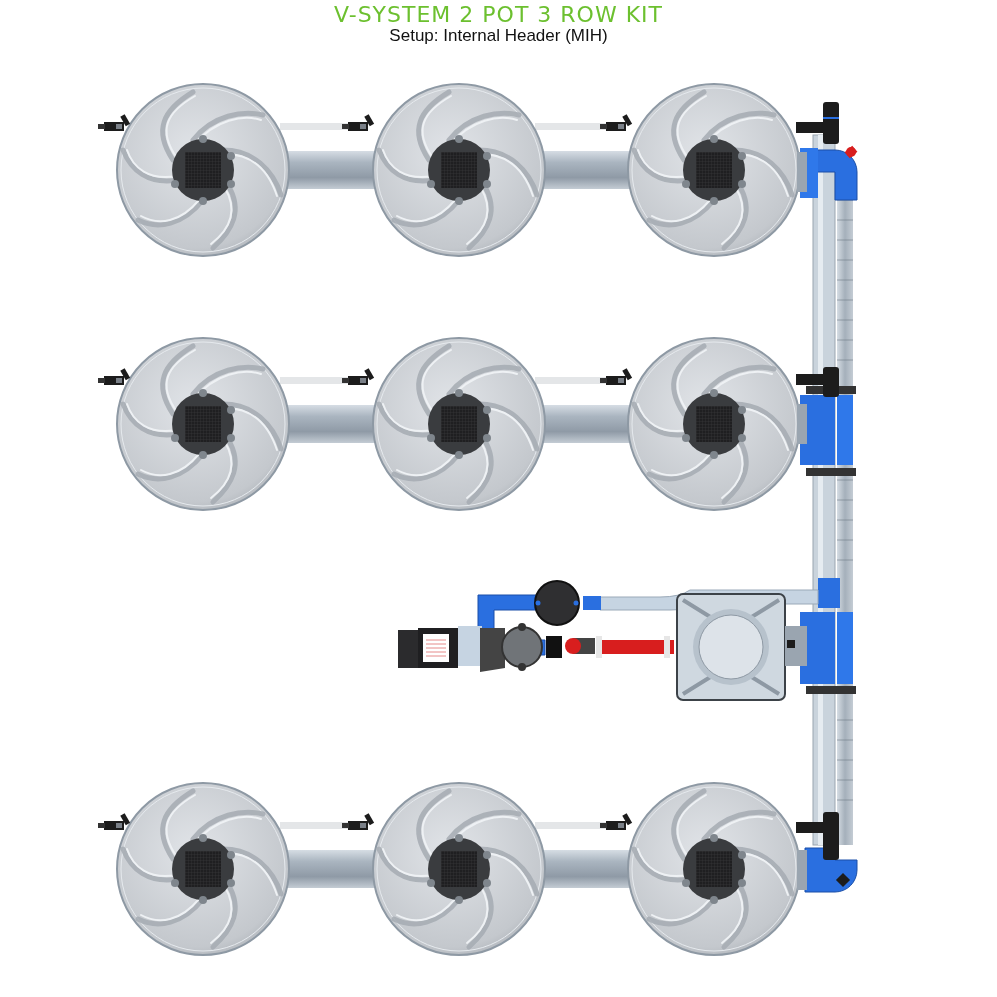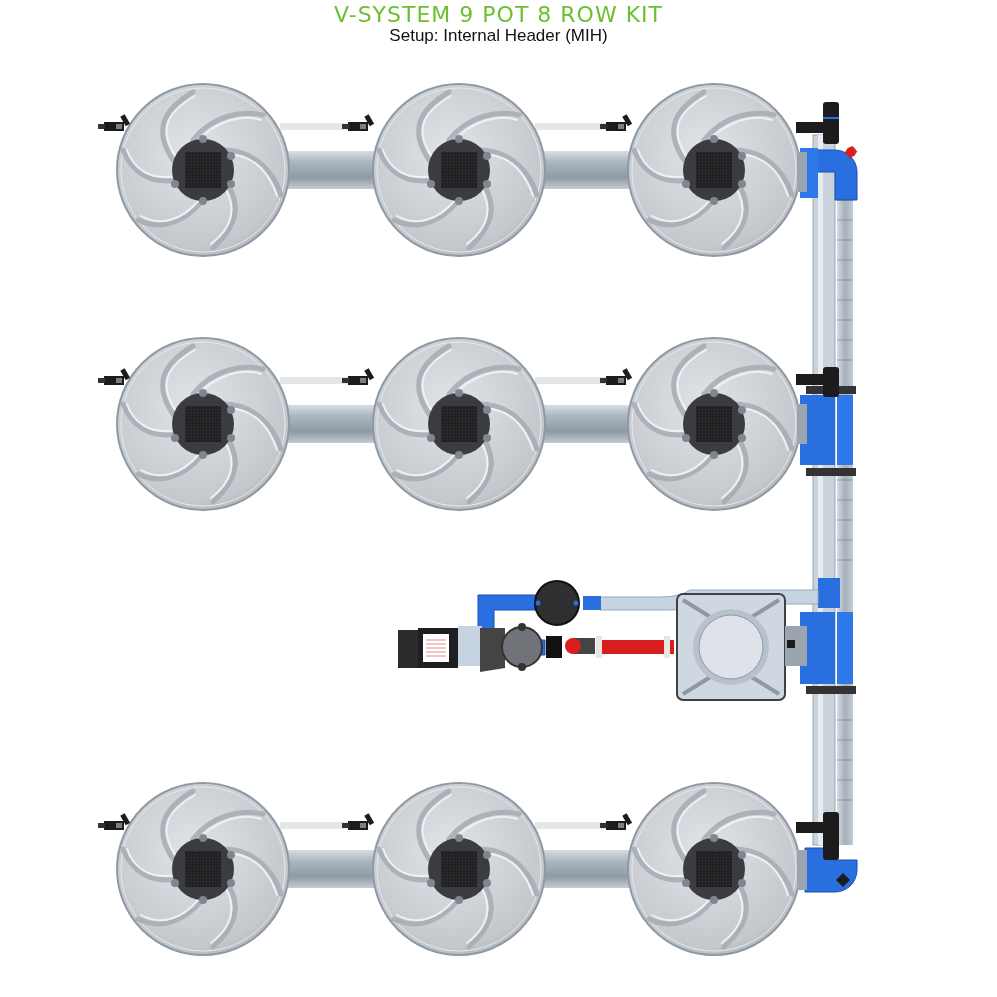--- a/index.html
+++ b/index.html
@@ -4,21 +4,21 @@
 <style>
   html, body { margin:0; padding:0; background:#ffffff; }
   body { width:997px; height:997px; position:relative; overflow:hidden; font-family:"Liberation Sans", sans-serif; }
   .title { position:absolute; top:2px; left:0; width:997px; text-align:center; font-family:"DejaVu Sans", sans-serif; font-size:22px; letter-spacing:1px; color:#6cc02f; font-weight:normal; }
   .subtitle { position:absolute; top:26px; left:0; width:997px; text-align:center; font-size:17px; color:#111; }
   svg.diagram { position:absolute; top:0; left:0; }
 </style>
 </head>
 <body>
 
-<div class="title">V-SYSTEM 9 POT 8 ROW KIT</div>
+<div class="title">V-SYSTEM 2 POT 3 ROW KIT</div>
 <div class="subtitle">Setup: Internal Header (MIH)</div>
 
 <svg class="diagram" width="997" height="997" viewBox="0 0 997 997">
   <defs>
     <linearGradient id="flexi" x1="0" y1="0" x2="0" y2="1">
       <stop offset="0" stop-color="#d6dde4"></stop>
       <stop offset="0.3" stop-color="#aab5c0"></stop>
       <stop offset="0.7" stop-color="#8f9aa6"></stop>
       <stop offset="1" stop-color="#c4ccd4"></stop>
     </linearGradient>

